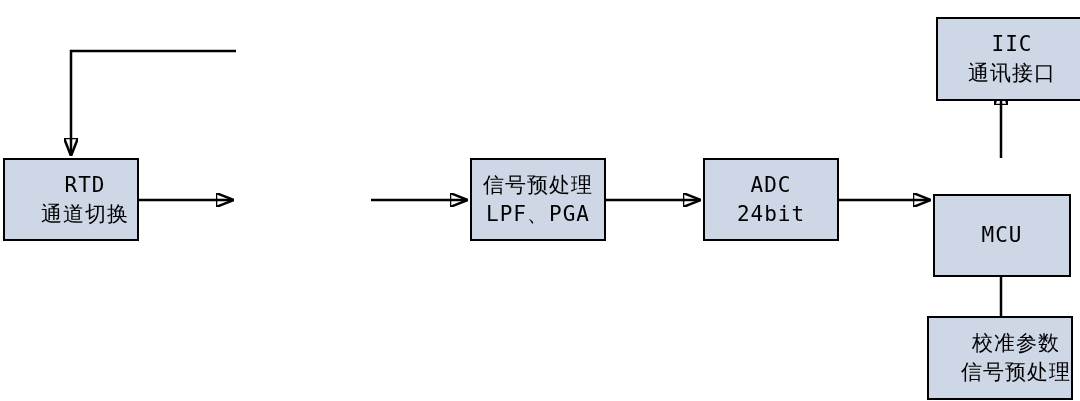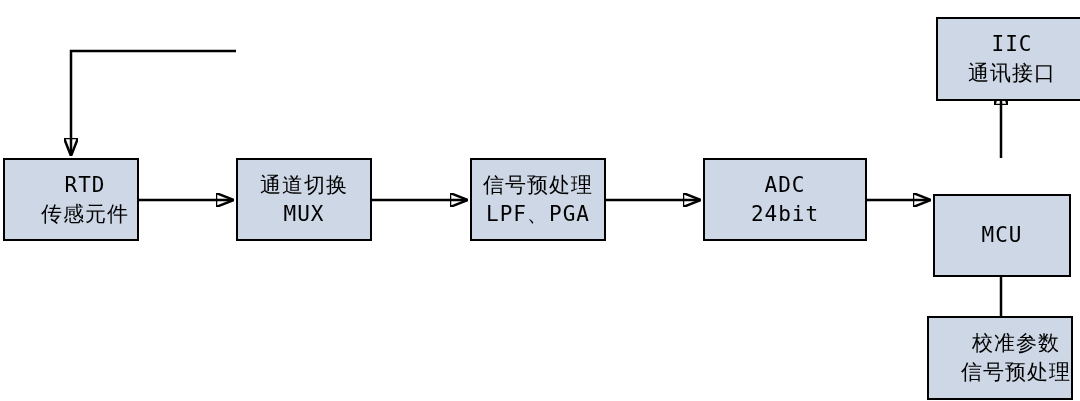--- a/index.html
+++ b/index.html
@@ -65,34 +65,30 @@
     <line x1="371" y1="200" x2="467" y2="200" marker-end="url(#arrowhead)"></line>
     <line x1="606" y1="200" x2="700" y2="200" marker-end="url(#arrowhead)"></line>
     <line x1="839" y1="200" x2="930" y2="200" marker-end="url(#arrowhead)"></line>
     <line x1="1001" y1="158" x2="1001" y2="88" marker-end="url(#arrowhead)"></line>
     <line x1="1001" y1="316" x2="1001" y2="245" marker-end="url(#arrowhead)"></line>
   </svg>
 
 
   <div class="block" style="left:3px; top:158px; width:136px; height:83px;padding-left:28px;">
     <div class="line">RTD</div>
-    <div class="line">传感元件</div>
+    <div class="line">通道切换</div>
   </div>
 
-  <div class="block" style="left:236px; top:158px; width:136px; height:83px;">
-    <div class="line">通道切换</div>
-    <div class="line">MUX</div>
-  </div>
 
   <div class="block" style="left:470px; top:158px; width:136px; height:83px;">
     <div class="line">信号预处理</div>
     <div class="line">LPF、PGA</div>
   </div>
 
-  <div class="block" style="left:703px; top:158px; width:164px; height:83px;">
+  <div class="block" style="left:703px; top:158px; width:136px; height:83px;">
     <div class="line">ADC</div>
     <div class="line">24bit</div>
   </div>
 
   <div class="block" style="left:933px; top:158px; width:138px; height:83px;margin-top:36px;">
     <div class="line">MCU</div>
   </div>
 
   <div class="block" style="left:936px; top:17px; width:152px; height:84px;">
     <div class="line">IIC</div>

